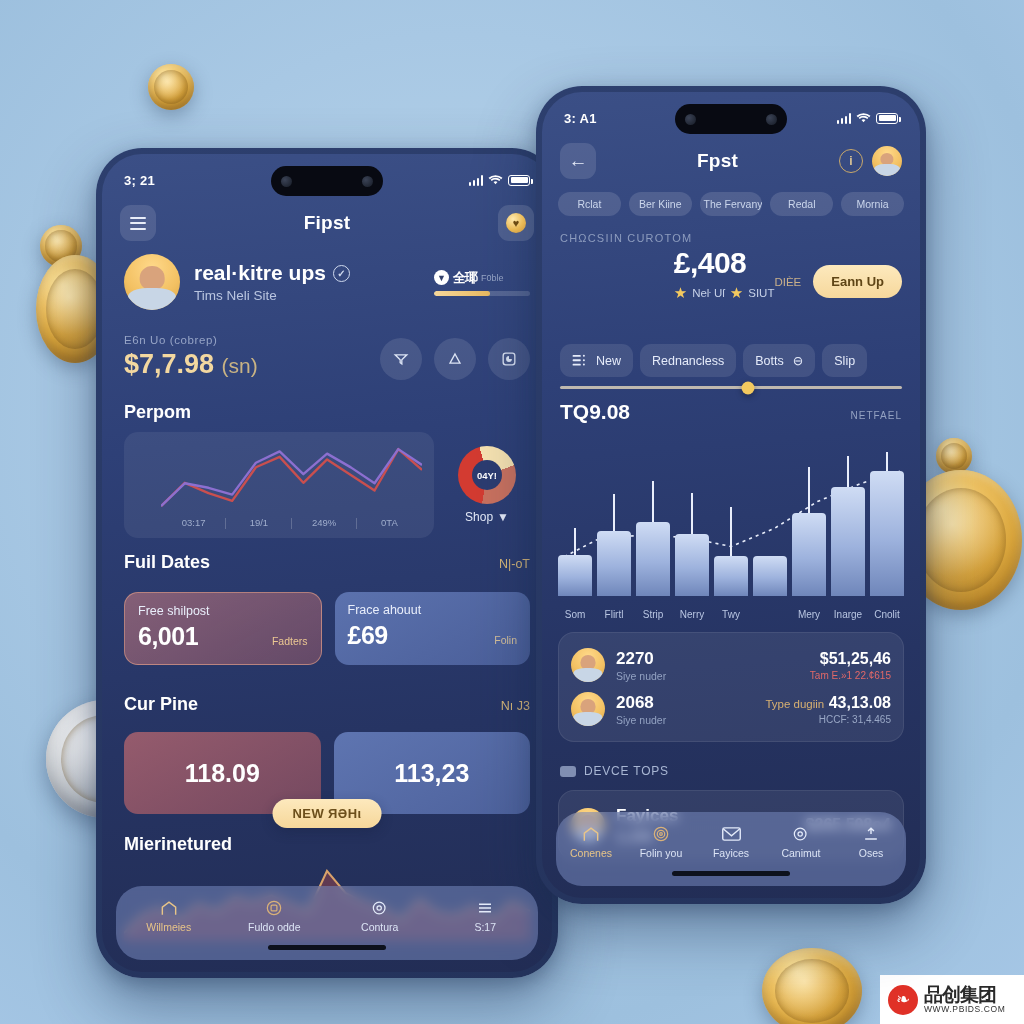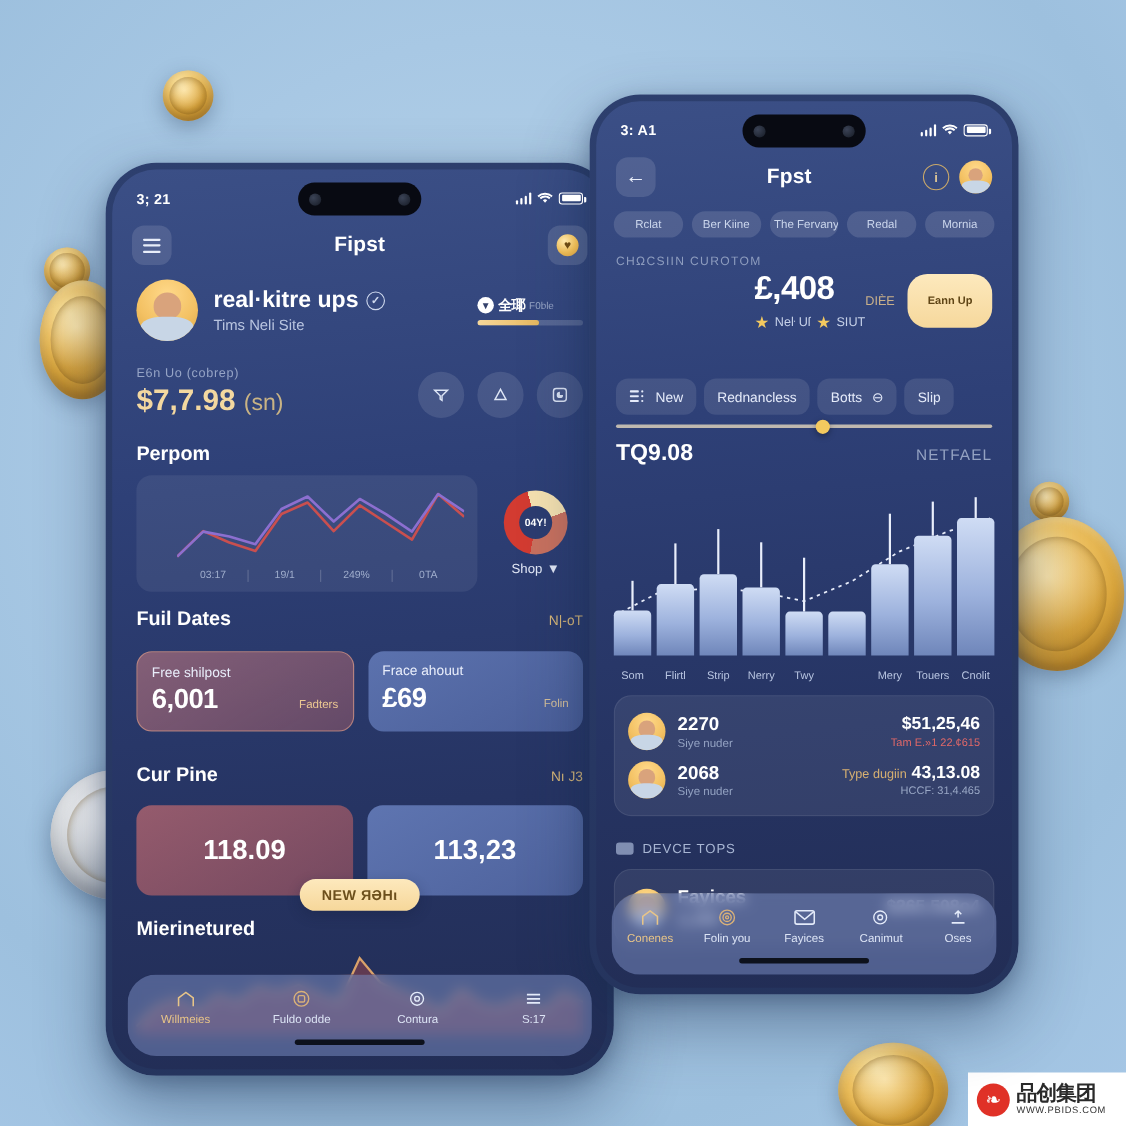--- a/index.html
+++ b/index.html
@@ -229,34 +229,34 @@
     background: rgba(255,255,255,.13); color:#cbd6ec; font-size:10.5px; white-space:nowrap; overflow:hidden; }
 
   .rbal { position:absolute; top:140px; left:18px; right:18px; }
   .rbal .cap { color:#8d9cbe; font-size:11px; letter-spacing:1.2px; }
   .rbal-row { display:flex; align-items:flex-end; justify-content:flex-end; margin-top:2px; }
   .rbal .amt { color:#fff; font-size:30px; font-weight:bold; letter-spacing:-.5px; }
   .rbal .stars { display:flex; align-items:center; gap:5px; margin-top:4px; color:#c6d1e8; font-size:11.5px; }
   .star { color:#f3c95f; font-size:15px; }
   .earn-wrap { display:flex; align-items:center; gap:12px; padding-bottom:4px; }
   .earn-note { color:#c9b08a; font-size:11.5px; }
-  .earn-btn { background: linear-gradient(180deg,#fde9bd,#f6d89c); color:#5f4516; font-size:10px;
-    font-weight:bold; padding:19px 18px; border-radius:18px; }
+  .earn-btn { background: linear-gradient(180deg,#fde9bd,#f6d89c); color:#5f4516; font-size:13px;
+    font-weight:bold; padding:9px 18px; border-radius:18px; }
 
   .segs { position:absolute; top:252px; left:18px; right:0px; display:flex; gap:7px; }
   .seg { background: rgba(255,255,255,.1); border-radius:11px; padding:9px 12px;
     color:#e5ebfa; font-size:12.5px; display:flex; align-items:center; gap:9px; white-space:nowrap; }
   .slider { position:absolute; top:294px; left:18px; right:18px; height:3px;
     background: rgba(240,225,195,.75); border-radius:3px; }
   .slider i { position:absolute; left:55%; top:50%; transform:translate(-50%,-50%);
     width:13px; height:13px; border-radius:50%; background:#f3c95f; box-shadow:0 2px 6px rgba(0,0,0,.35); }
 
   .chartHdr { position:absolute; top:308px; left:18px; right:18px; display:flex; align-items:baseline; justify-content:space-between; }
   .chartHdr .big { color:#fff; font-size:21px; font-weight:bold; }
-  .chartHdr .small { color:#94a2c2; font-size:14px; letter-spacing:1px; }
+  .chartHdr .small { color:#94a2c2; font-size:10px; letter-spacing:1px; }
 
   .barchart { position:absolute; top:348px; left:16px; right:16px; height:180px; }
   .bars-row { position:absolute; left:0; right:0; bottom:24px; top:0; display:flex; align-items:flex-end; justify-content:space-between; }
   .bcol { width:34px; display:flex; flex-direction:column; align-items:center; justify-content:flex-end; height:100%; position:relative; }
   .wick { width:2px; background:#e9eefb; }
   .bbody { width:100%; border-radius:4px 4px 0 0;
     background: linear-gradient(180deg, #cfdcf4 0%, #9db2dd 55%, #6f86ba 100%); }
   .bar-labels { position:absolute; left:0; right:0; bottom:0; display:flex; justify-content:space-between; }
   .bar-labels span { width:34px; text-align:center; color:#b9c6e2; font-size:10px; }
 
@@ -630,21 +630,21 @@
           </div>
         </div>
     <div class="bar-labels" id="bar-labels">
           <span>Som</span>
           <span>Flirtl</span>
           <span>Strip</span>
           <span>Nerry</span>
           <span>Twy</span>
           <span></span>
           <span>Mery</span>
-          <span>Touers</span>
+          <span>Inarge</span>
           <span>Cnolit</span>
         </div>
   </div>
 
   <div class="txcard" style="top:540px">
     <div class="txrow">
       <span class="avatar" style="width:34px;height:34px"></span>
       <span class="tx-mid">
         <span class="tx-t" style="display:block">2270</span>
         <span class="tx-s" style="display:block">Siye nuder</span>

